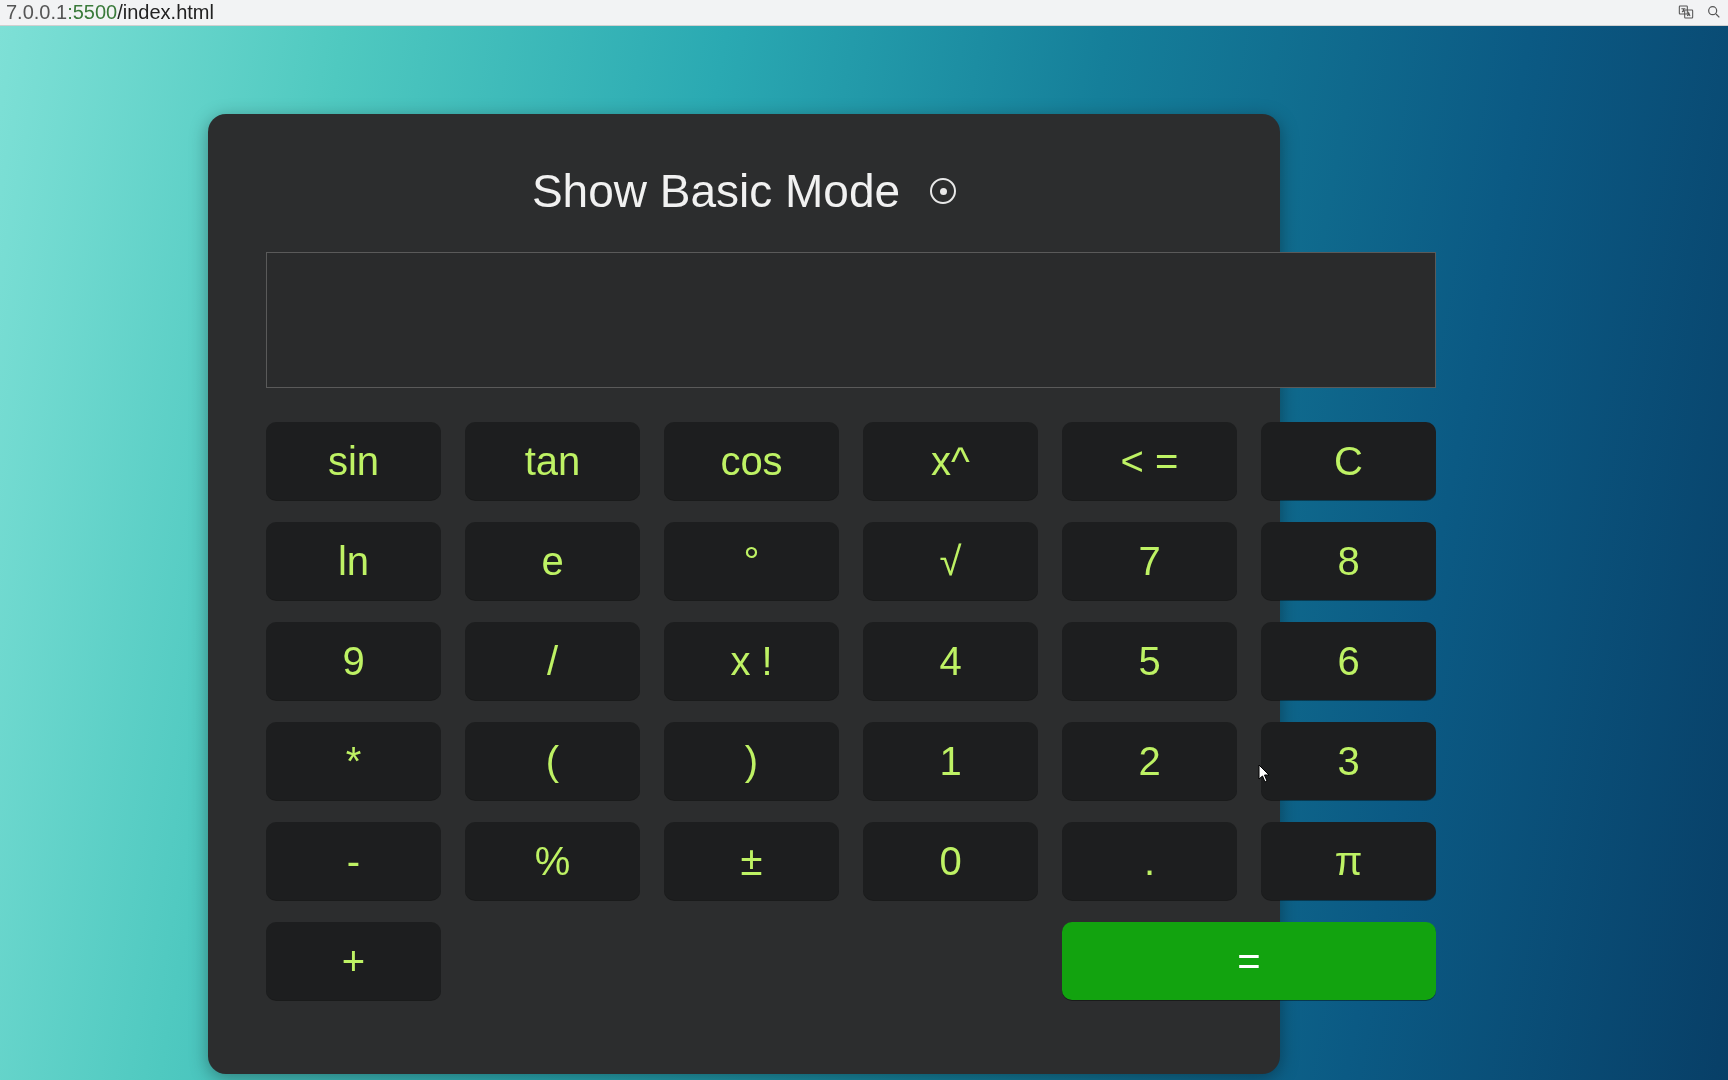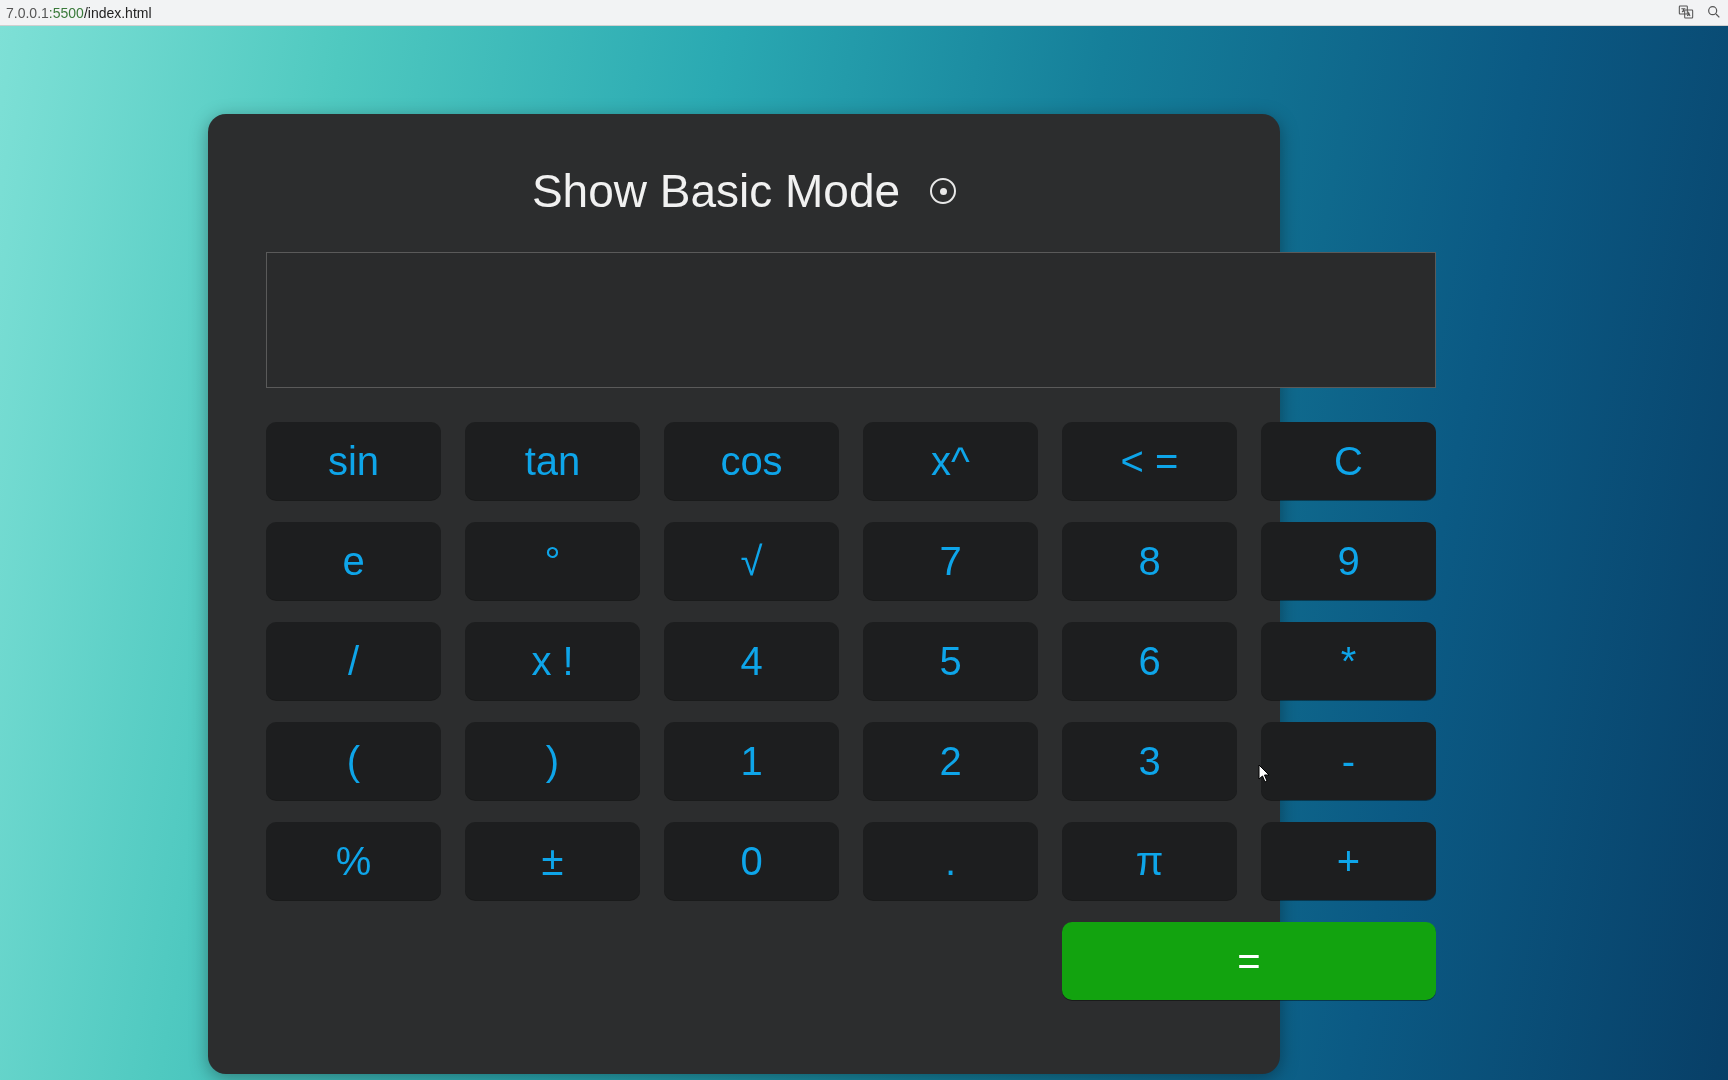--- a/index.html
+++ b/index.html
@@ -6,21 +6,21 @@
   html, body { width: 1728px; height: 1080px; overflow: hidden; font-family: "Segoe UI", Arial, sans-serif; }
 
   
   .browser-bar {
     height: 26px;
     background: #f2f3f4;
     border-bottom: 1px solid #d0d0d0;
     display: flex;
     align-items: center;
     padding: 0 6px;
-    font-size: 14px;
+    font-size: 20px;
     color: #555;
     justify-content: space-between;
   }
   .browser-bar .url { color: #555; }
   .browser-bar .url .port { color: #3a7a3a; }
   .browser-bar .url .path { color: #222; }
   .browser-bar .right-icons { display: flex; gap: 12px; align-items: center; color: #555; }
   .browser-bar .right-icons span { font-size: 15px; line-height: 1; }
 
   
@@ -92,21 +92,21 @@
     display: grid;
     grid-template-columns: repeat(6, 1fr);
     gap: 22px 24px;
   }
 
   .key {
     height: 78px;
     background: #1d1e1f;
     border: none;
     border-radius: 10px;
-    color: #0ea5e9;
+    color: #bef264;
     font-size: 40px;
     font-weight: 400;
     font-family: inherit;
     cursor: pointer;
     display: flex;
     align-items: center;
     justify-content: center;
     box-shadow: 0 1px 0 rgba(0,0,0,0.4);
   }
 
@@ -165,20 +165,21 @@
 
     <div class="keys">
 
       <button class="key">sin</button>
       <button class="key">tan</button>
       <button class="key">cos</button>
       <button class="key">x^</button>
       <button class="key">&lt; =</button>
       <button class="key">C</button>
 
+      <button class="key">ln</button>
       <button class="key">e</button>
       <button class="key">°</button>
       <button class="key">√</button>
 
       <button class="key">7</button>
       <button class="key">8</button>
       <button class="key">9</button>
       <button class="key">/</button>
       <button class="key">x !</button>
 

